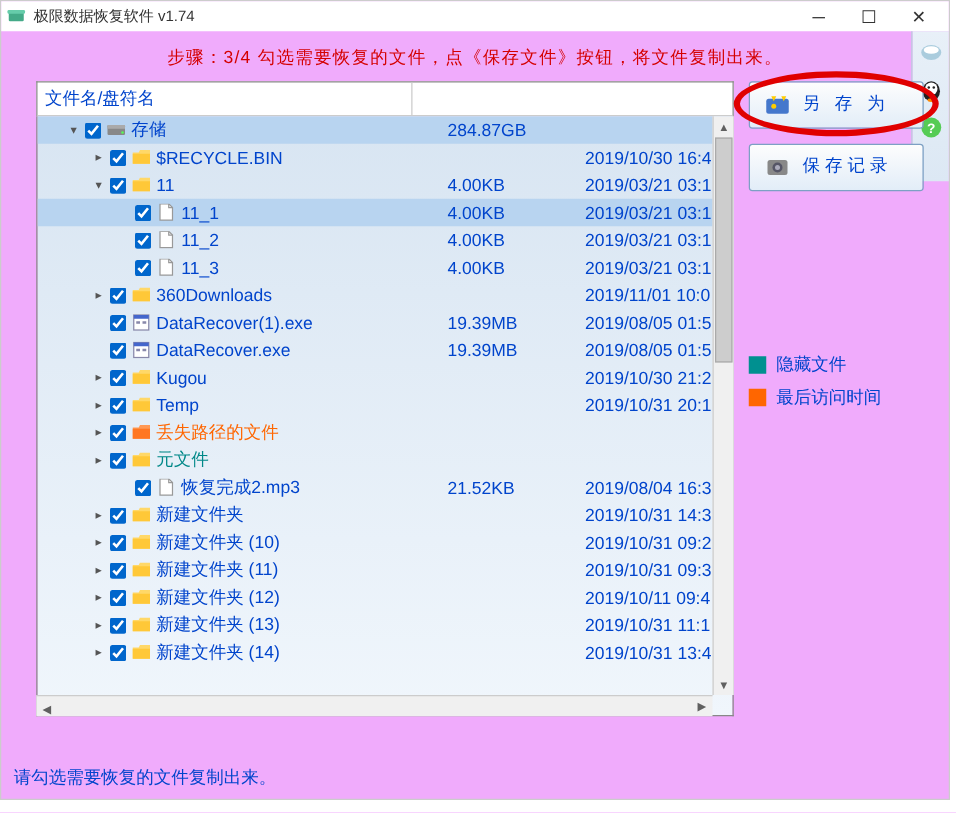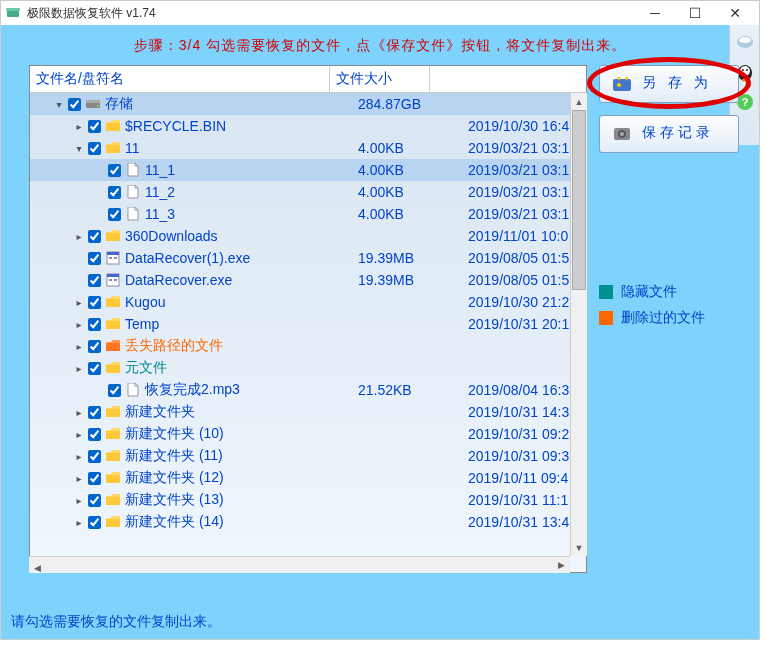--- a/index.html
+++ b/index.html
@@ -1,18 +1,18 @@
 <!DOCTYPE html>
 <html><head>
 <meta charset="utf-8">
 <style>
   * { box-sizing: border-box; margin: 0; padding: 0; font-family: "Microsoft YaHei", sans-serif; }
   body { background: #fff; width: 765px; height: 650px; overflow: hidden; }
   
-  .window { width: 760px; height: 640px; border: 1px solid #ccc; background: #7dd3fc; position: relative; }
+  .window { width: 760px; height: 640px; border: 1px solid #ccc; background: #f0abfc; position: relative; }
   
   .titlebar { height: 24px; display: flex; align-items: center; padding: 0 4px; background: #fff; font-size: 12px; }
   .titlebar .app-icon { width: 16px; height: 16px; margin-right: 6px; display: inline-flex; align-items: center; justify-content: center; }
   .titlebar .title { flex: 1; color: #333; font-size: 12px; }
   .titlebar .win-controls { display: flex; gap: 0; }
   .titlebar .win-btn { width: 40px; height: 24px; display: flex; align-items: center; justify-content: center; font-size: 14px; color: #333; cursor: pointer; }
   
   .instruction { text-align: center; padding: 12px 0 10px; color: #d40000; font-size: 14px; letter-spacing: 1px; }
   
   .main-area { display: flex; padding: 0 20px 0 28px; }
@@ -109,21 +109,20 @@
         </svg>
       </div>
   </div>
 
   <div class="instruction">步骤：3/4 勾选需要恢复的文件，点《保存文件》按钮，将文件复制出来。</div>
 
   <div class="main-area">
     <div class="file-panel">
       <div class="file-header">
         <div class="col col-name">文件名/盘符名</div>
-        <div class="col col-size">文件大小</div>
       </div>
       <div class="file-list-wrap">
         <div class="file-list" id="file-list">
             <div class="file-row selected">
               <span class="indent" style="width:18px"></span>
               <span class="expand">▾</span>
               <input type="checkbox" checked="" style="">
               <span class="icon">
                 <svg width="16" height="12">
                   <rect x="1" y="2" width="14" height="8" fill="#888" rx="1"></rect>
@@ -441,20 +440,20 @@
           </span>
         <span>保存记录</span>
       </div>
       <div class="legend">
         <div class="legend-item">
           <span class="legend-sq teal"></span>
           <span class="legend-txt">隐藏文件</span>
         </div>
         <div class="legend-item">
           <span class="legend-sq orange"></span>
-          <span class="legend-txt">删除过的文件</span>
+          <span class="legend-txt">最后访问时间</span>
         </div>
       </div>
     </div>
   </div>
 
   <div class="footer">请勾选需要恢复的文件复制出来。</div>
 </div>
 
 </body></html>

